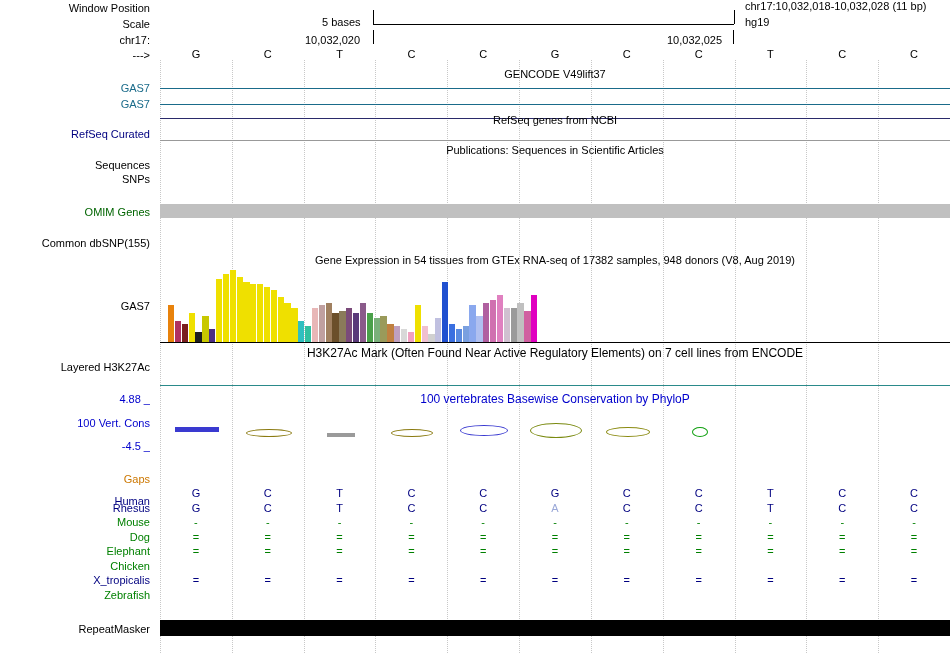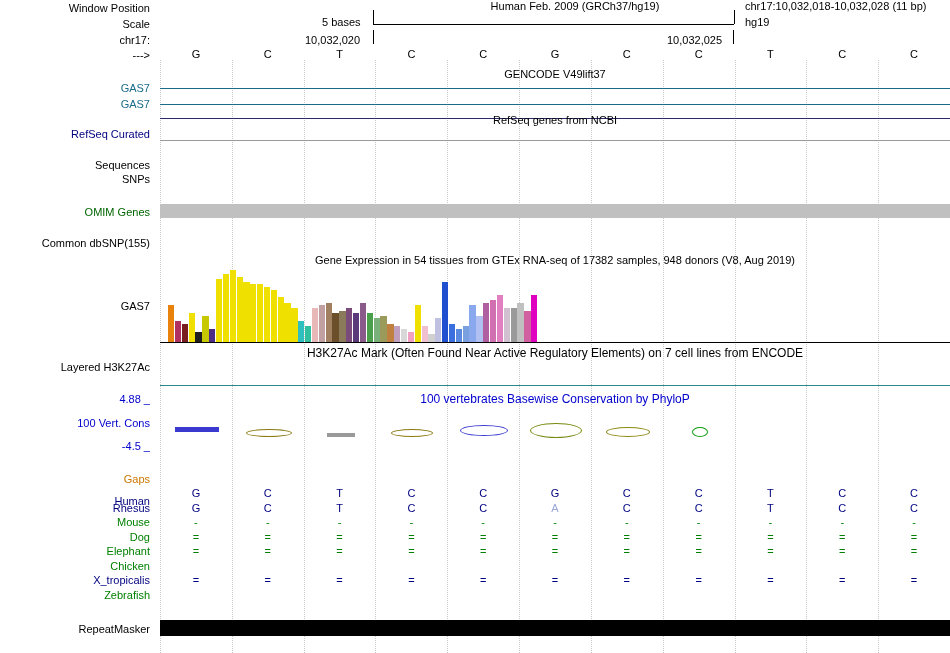--- a/index.html
+++ b/index.html
@@ -34,21 +34,20 @@
       <div class="guide" style="left: 287.273px;"></div>
       <div class="guide" style="left: 359.091px;"></div>
       <div class="guide" style="left: 430.909px;"></div>
       <div class="guide" style="left: 502.727px;"></div>
       <div class="guide" style="left: 574.545px;"></div>
       <div class="guide" style="left: 646.364px;"></div>
       <div class="guide" style="left: 718.182px;"></div>
     </div>
 
   <div class="abs lbl" style="left:0;top:2px;width:150px;">Window Position</div>
-  <div class="abs" style="left:340px;top:0px;width:470px;text-align:center;">Human Feb. 2009 (GRCh37/hg19)</div>
   <div class="abs" style="left:745px;top:0px;">chr17:10,032,018-10,032,028 (11 bp)</div>
 
   <div class="abs lbl" style="left:0;top:18px;width:150px;">Scale</div>
   <div class="abs" style="left:322px;top:16px;">5 bases</div>
   <div class="abs" style="left:745px;top:16px;">hg19</div>
 
   <div class="abs" style="left:373px;top:10px;width:360px;height:14px;border-left:1px solid #000;border-right:1px solid #000;"></div>
   <div class="abs" style="left:373px;top:24px;width:361px;height:0;border-top:1px solid #000;"></div>
 
   <div class="abs lbl" style="left:0;top:34px;width:150px;">chr17:</div>
@@ -76,20 +75,21 @@
   <div class="abs lbl teal" style="left:0;top:82px;width:150px;">GAS7</div>
   <div class="abs" style="left:160px;top:88px;width:790px;height:0;border-top:1px solid #1a6b8a;"></div>
   <div class="abs lbl teal" style="left:0;top:98px;width:150px;">GAS7</div>
   <div class="abs" style="left:160px;top:104px;width:790px;height:0;border-top:1px solid #1a6b8a;"></div>
   <div class="abs" style="left:160px;top:118px;width:790px;height:0;border-top:1px solid #2a2a6a;"></div>
 
   <div class="abs lbl navy" style="left:0;top:128px;width:150px;">RefSeq Curated</div>
   <div class="centerTitle" style="top:114px;">RefSeq genes from NCBI</div>
   <div class="abs" style="left:160px;top:140px;width:790px;height:0;border-top:1px solid #999;"></div>
 
+  <div class="centerTitle" style="top:144px;">Publications: Sequences in Scientific Articles</div>
   <div class="abs lbl" style="left:0;top:159px;width:150px;">Sequences</div>
   <div class="abs lbl" style="left:0;top:173px;width:150px;">SNPs</div>
 
   <div class="abs lbl dkgreen" style="left:0;top:206px;width:150px;">OMIM Genes</div>
   <div class="abs graybar" style="left:160px;top:204px;width:790px;height:14px;"></div>
 
   <div class="abs lbl" style="left:0;top:237px;width:150px;">Common dbSNP(155)</div>
 
   <div class="centerTitle" style="top:254px;">Gene Expression in 54 tissues from GTEx RNA-seq of 17382 samples, 948 donors (V8, Aug 2019)</div>
   <div class="abs lbl" style="left:0;top:300px;width:150px;">GAS7</div>

